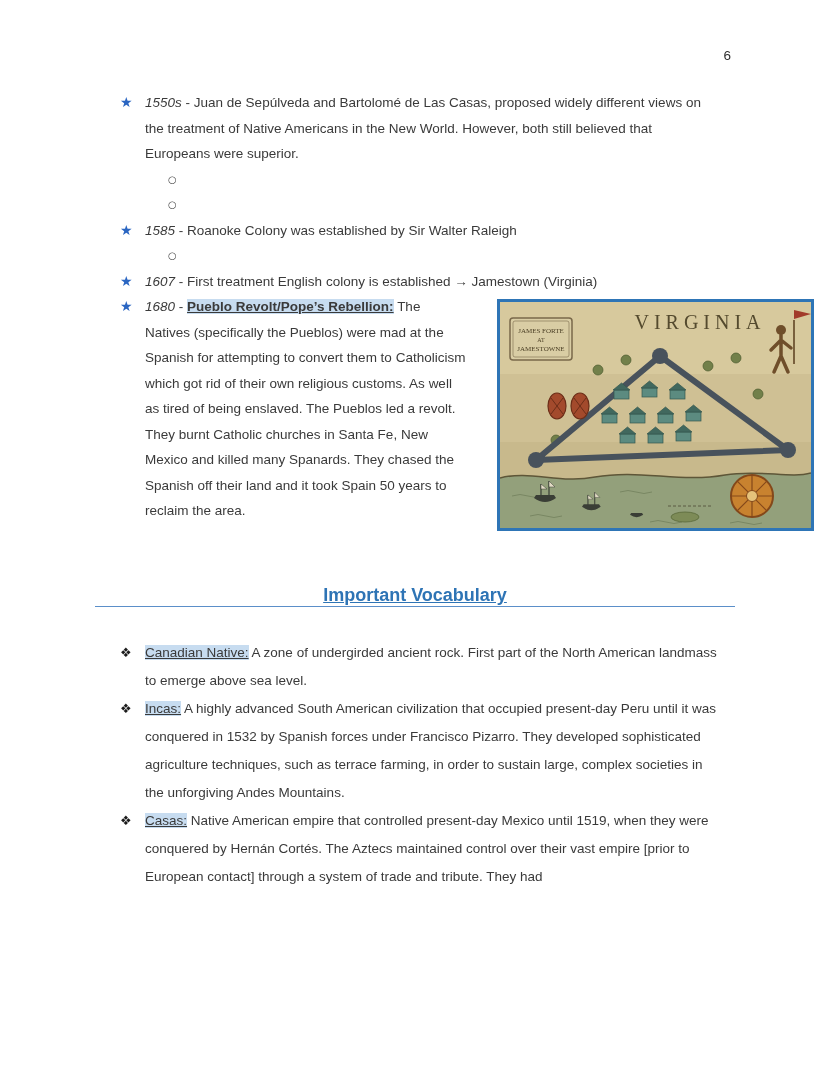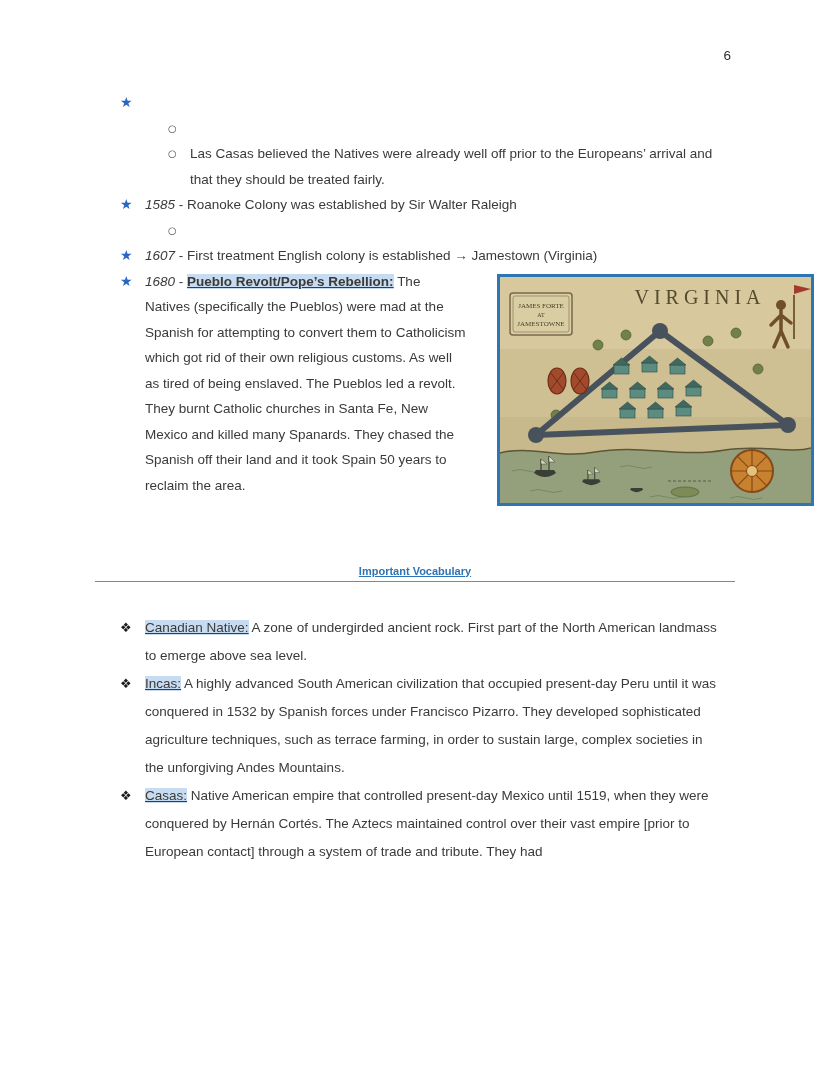--- a/index.html
+++ b/index.html
@@ -55,50 +55,52 @@
   
   .vocab-divider {
     margin: 56px 79px 0 -25px;
     text-align: center;
     border-bottom: 1px solid #5b8fc9;
     padding-bottom: 2px;
     line-height: 16px;
   }
   .vocab-heading {
     color: #2e74b5;
-    font-size: 11px;
+    font-size: 18px;
     font-weight: bold;
     text-decoration: underline;
   }
   .vocab-list { margin-top: 32px; }
   .vocab-item { display: flex; font-size: 13.5px; line-height: 28px; }
   .vocab-item .bullet { flex: 0 0 25px; color: #1c1c1c; font-size: 13px; }
   .vocab-item .vocab-text { max-width: 574px; }
 </style>
 </head>
 <body>
 
 <div class="page">
   <div class="page-number">6</div>
 
   <div class="content">
 
     <div class="tl-item">
       <span class="bullet bullet-star">★</span>
+      <div class="tl-text">
+        <span class="year">1550s</span>
+        <span class="sep">-</span>
+        <span>Juan de Sepúlveda and Bartolomé de Las Casas, proposed widely different views on the treatment of Native Americans in the New World. However, both still believed that Europeans were superior.</span>
+      </div>
     </div>
 
     <div class="tl-sub">
       <span class="bullet bullet-circle">○</span>
     </div>
 
     <div class="tl-sub">
       <span class="bullet bullet-circle">○</span>
-      <div class="tl-text">
-        <span>Las Casas believed the Natives were already well off prior to the Europeans’ arrival and that they should be treated fairly.</span>
-      </div>
     </div>
 
     <div class="tl-item">
       <span class="bullet bullet-star">★</span>
       <div class="tl-text">
         <span class="year">1585</span>
         <span class="sep">-</span>
         <span>Roanoke Colony was established by Sir Walter Raleigh</span>
       </div>
     </div>

